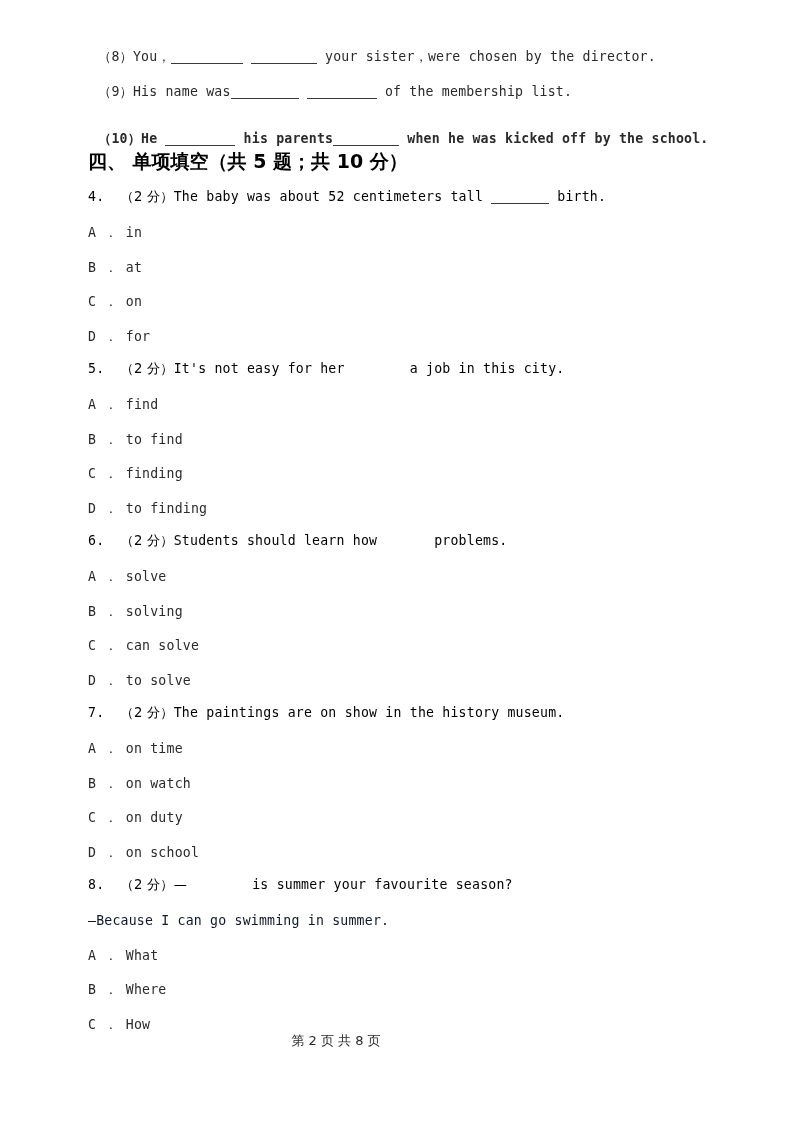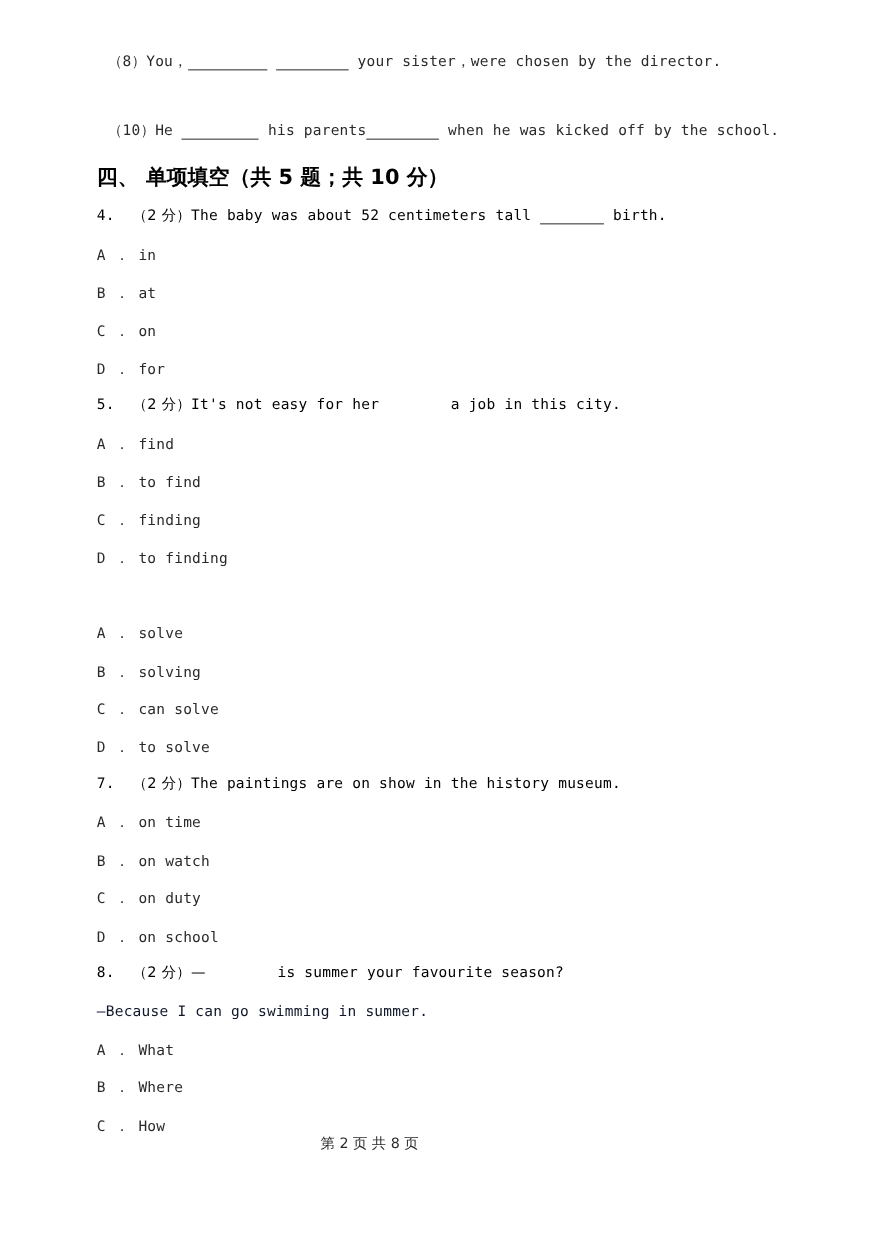--- a/index.html
+++ b/index.html
@@ -106,39 +106,41 @@
   
   .row { position: absolute; left: 88px; }
 </style>
 </head>
 <body>
 
 <div class="page">
 
   <div class="row fill-line" style="top:50px;"><span>（8）</span><span>You，</span><span class="blank-ul" style="width:72px;">&nbsp;</span><span> </span><span class="blank-ul" style="width:66px;">&nbsp;</span><span> your sister，were chosen by the director.</span></div>
 
+  <div class="row fill-line" style="top:85px;"><span>（9）</span><span>His name was</span><span class="blank-ul" style="width:68px;">&nbsp;</span><span> </span><span class="blank-ul" style="width:70px;">&nbsp;</span><span> of the membership list.</span></div>
 
-  <div class="row fill-line" style="top:113px;"><span>（10）</span><span>He </span><span class="blank-ul" style="width:70px;">&nbsp;</span><span> his parents</span><span class="blank-ul" style="width:66px;">&nbsp;</span><span> when he was kicked off by the school.</span></div>
+  <div class="row fill-line" style="top:132px;font-weight:bold;"><span>（10）</span><span>He </span><span class="blank-ul" style="width:70px;">&nbsp;</span><span> his parents</span><span class="blank-ul" style="width:66px;">&nbsp;</span><span> when he was kicked off by the school.</span></div>
 
   <div class="row section-heading" style="top:152px;"><span class="cjk">四、 单项填空（共 5 题；共 10 分）</span></div>
 
   <div class="row q-stem" style="top:190px;"><span>4.</span><span>&nbsp;&nbsp;</span><span class="cjk">（2 分）</span><span>The baby was about 52 centimeters tall </span><span class="blank-ul" style="width:58px;">&nbsp;</span><span> birth.</span></div>
 
   <div class="row q-opt" style="top:226px;"><span>A ．</span><span>&nbsp;</span><span>in</span></div>
   <div class="row q-opt" style="top:261px;"><span>B ．</span><span>&nbsp;</span><span>at</span></div>
   <div class="row q-opt" style="top:295px;"><span>C ．</span><span>&nbsp;</span><span>on</span></div>
   <div class="row q-opt" style="top:330px;"><span>D ．</span><span>&nbsp;</span><span>for</span></div>
 
   <div class="row q-stem" style="top:362px;"><span>5.</span><span>&nbsp;&nbsp;</span><span class="cjk">（2 分）</span><span>It's not easy for her</span><span>        a job in this city.</span></div>
 
   <div class="row q-opt" style="top:398px;"><span>A ．</span><span>&nbsp;</span><span>find</span></div>
   <div class="row q-opt" style="top:433px;"><span>B ．</span><span>&nbsp;</span><span>to find</span></div>
   <div class="row q-opt" style="top:467px;"><span>C ．</span><span>&nbsp;</span><span>finding</span></div>
   <div class="row q-opt" style="top:502px;"><span>D ．</span><span>&nbsp;</span><span>to finding</span></div>
 
+  <div class="row q-stem" style="top:534px;"><span>6.</span><span>&nbsp;&nbsp;</span><span class="cjk">（2 分）</span><span>Students should learn how</span><span>       problems.</span></div>
 
   <div class="row q-opt" style="top:570px;"><span>A ．</span><span>&nbsp;</span><span>solve</span></div>
   <div class="row q-opt" style="top:605px;"><span>B ．</span><span>&nbsp;</span><span>solving</span></div>
   <div class="row q-opt" style="top:639px;"><span>C ．</span><span>&nbsp;</span><span>can solve</span></div>
   <div class="row q-opt" style="top:674px;"><span>D ．</span><span>&nbsp;</span><span>to solve</span></div>
 
   <div class="row q-stem" style="top:706px;"><span>7.</span><span>&nbsp;&nbsp;</span><span class="cjk">（2 分）</span><span>The paintings are on show in the history museum.</span></div>
 
   <div class="row q-opt" style="top:742px;"><span>A ．</span><span>&nbsp;</span><span>on time</span></div>
   <div class="row q-opt" style="top:777px;"><span>B ．</span><span>&nbsp;</span><span>on watch</span></div>

